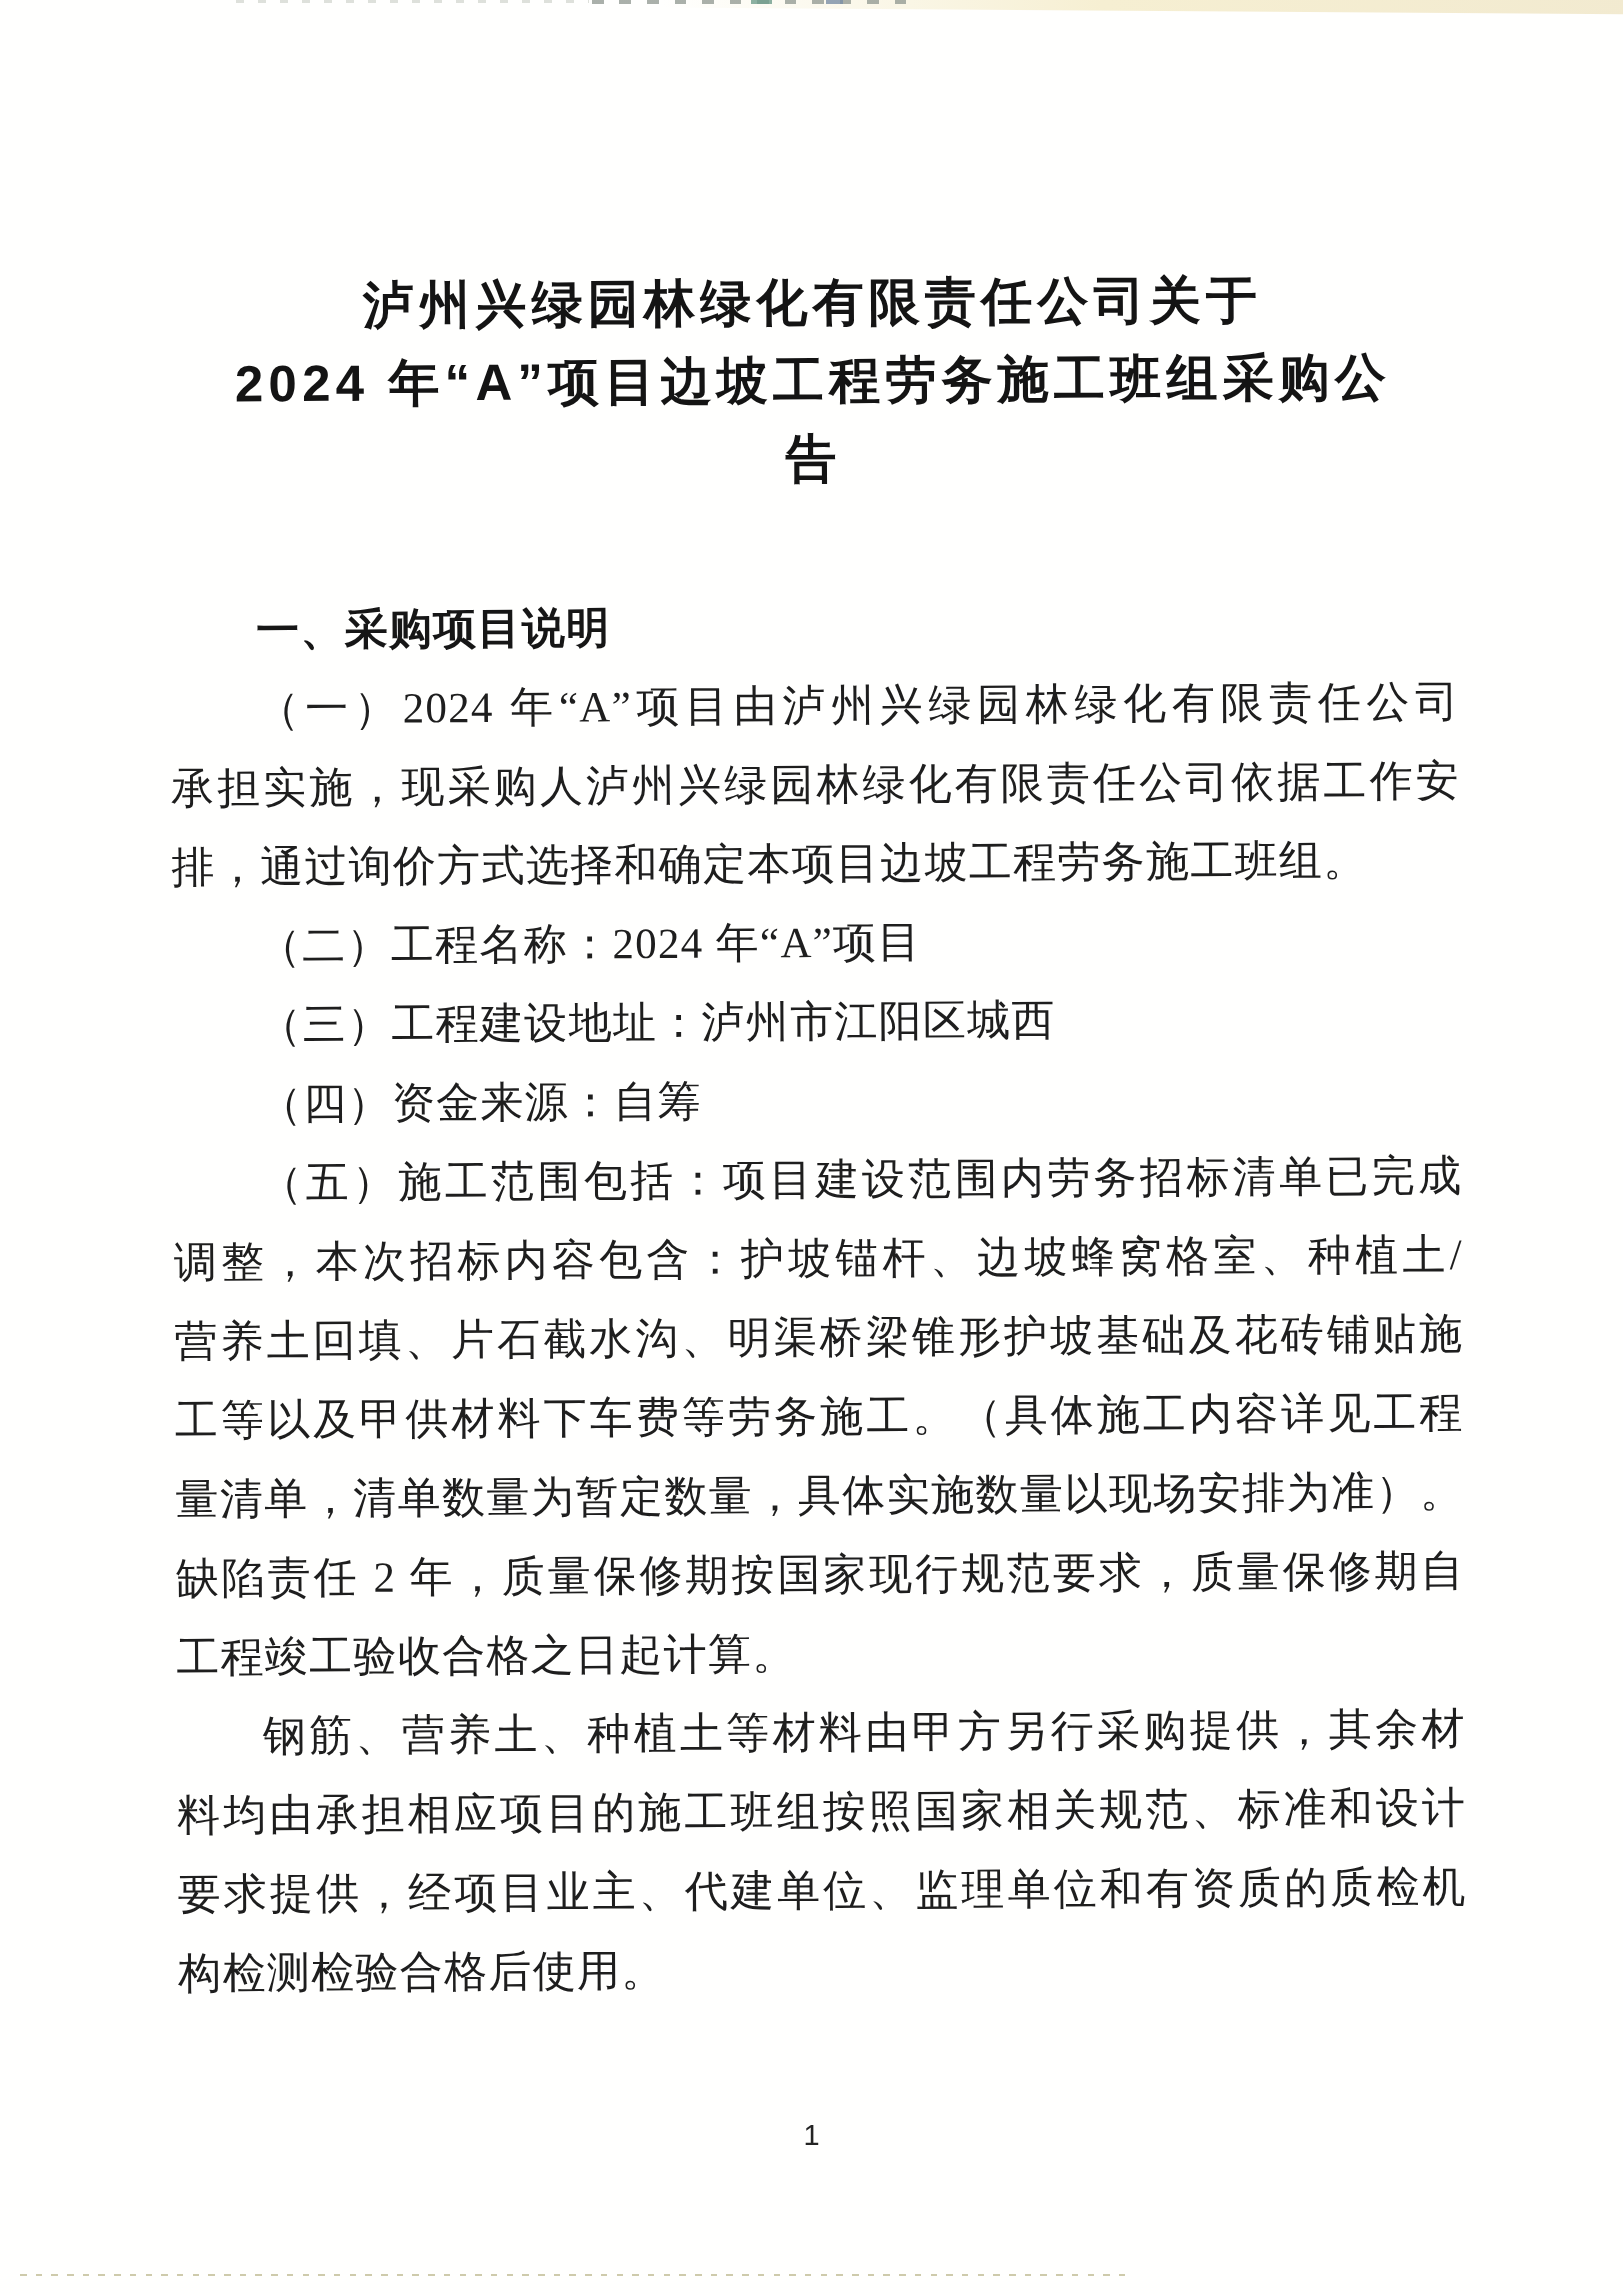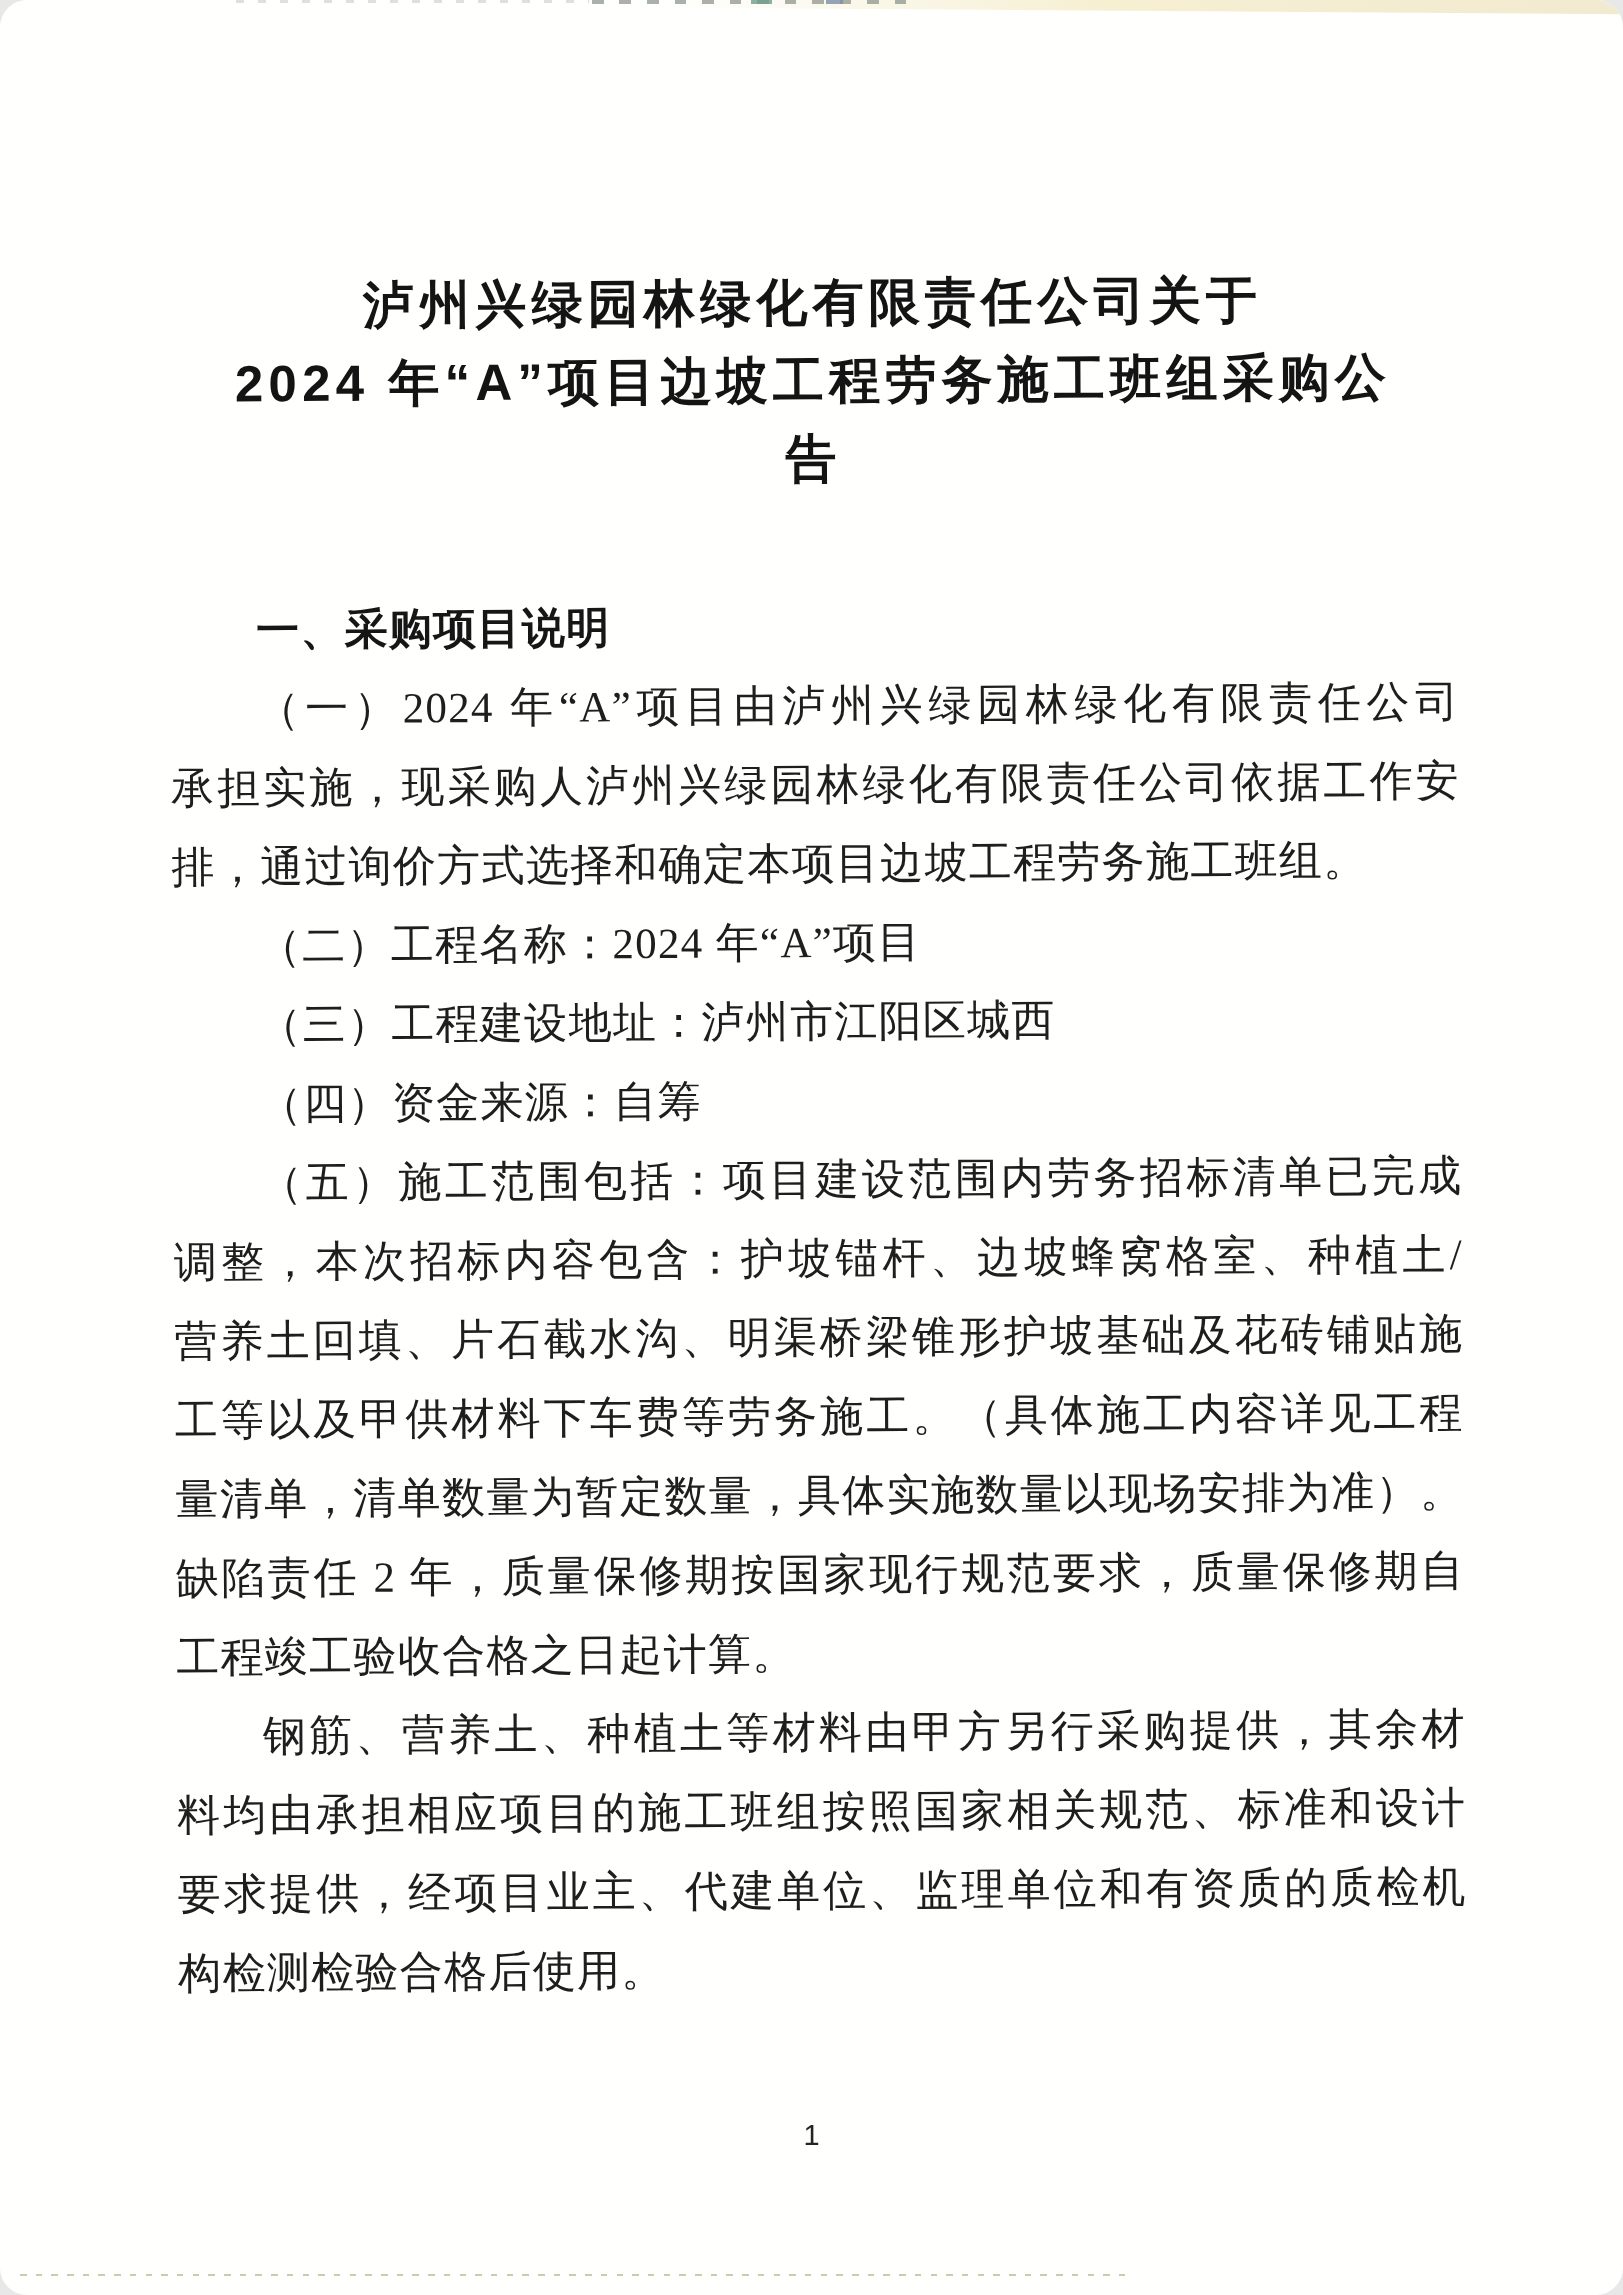--- a/index.html
+++ b/index.html
@@ -4,21 +4,20 @@
 <title>Scanned Document</title>
 <style>
   html, body { margin: 0; padding: 0; background: #e8e8e8; }
   .page {
     position: relative;
     width: 1623px;
     height: 2295px;
     background: #fffffe;
     overflow: hidden;
     font-family: "Liberation Serif", serif;
-    border-radius: 27px;
   }
   
   .content {
     position: absolute;
     left: 167px;
     right: 167px;
     top: 0;
     transform: rotate(-0.35deg);
     transform-origin: 50% 131px;
     color: #1c1c1c;

